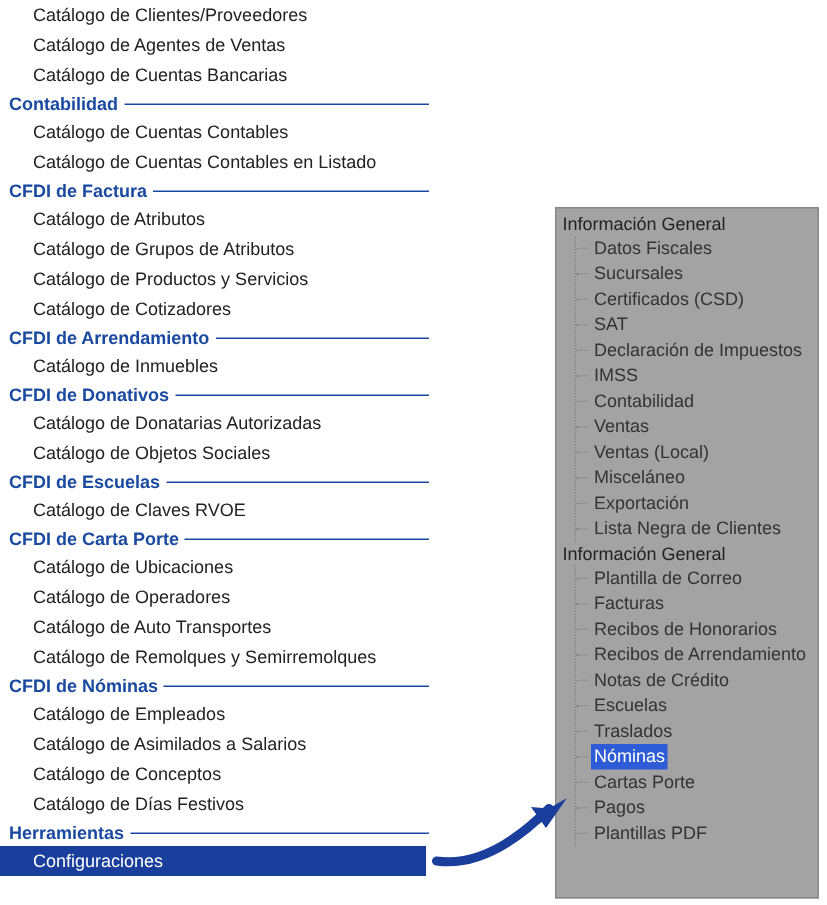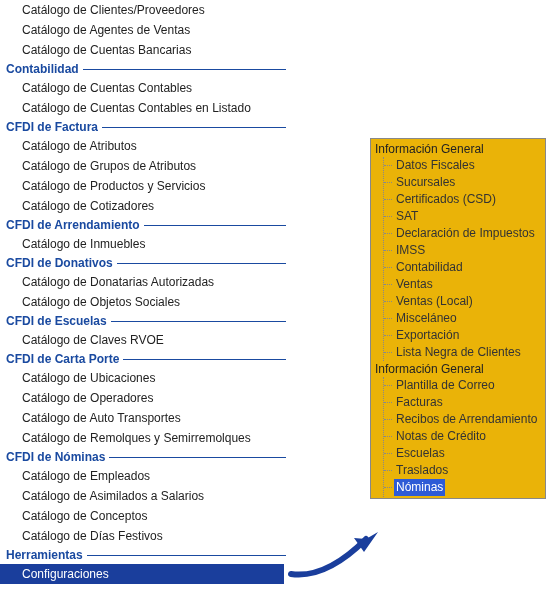--- a/index.html
+++ b/index.html
@@ -63,23 +63,23 @@
     color: #fff;
     margin-right: 6px;
   }
 
   
   .right {
     position: absolute;
     left: 370px;
     top: 138px;
     width: 176px;
-    height: 361px;
+    height: 461px;
     border: 1px solid #888;
-    background: #eab308;
+    background: #a3a3a3;
     overflow: hidden;
   }
   .tree-root {
     padding: 2px 0 0 4px;
   }
   .tree-group {
     color: #222;
     line-height: 16px;
     cursor: default;
     padding-left: 0;
@@ -175,20 +175,21 @@
           <div class="tree-child"><span class="txt">Ventas</span></div>
           <div class="tree-child"><span class="txt">Ventas (Local)</span></div>
           <div class="tree-child"><span class="txt">Misceláneo</span></div>
           <div class="tree-child"><span class="txt">Exportación</span></div>
           <div class="tree-child"><span class="txt">Lista Negra de Clientes</span></div>
         </div>
         <div class="tree-group">Información General</div>
         <div class="tree-child-wrap">
           <div class="tree-child"><span class="txt">Plantilla de Correo</span></div>
           <div class="tree-child"><span class="txt">Facturas</span></div>
+          <div class="tree-child"><span class="txt">Recibos de Honorarios</span></div>
           <div class="tree-child"><span class="txt">Recibos de Arrendamiento</span></div>
           <div class="tree-child"><span class="txt">Notas de Crédito</span></div>
           <div class="tree-child"><span class="txt">Escuelas</span></div>
           <div class="tree-child"><span class="txt">Traslados</span></div>
           <div class="tree-child selected"><span class="txt">Nóminas</span></div>
           <div class="tree-child"><span class="txt">Cartas Porte</span></div>
           <div class="tree-child"><span class="txt">Pagos</span></div>
           <div class="tree-child"><span class="txt">Plantillas PDF</span></div>
         </div>
       </div>

